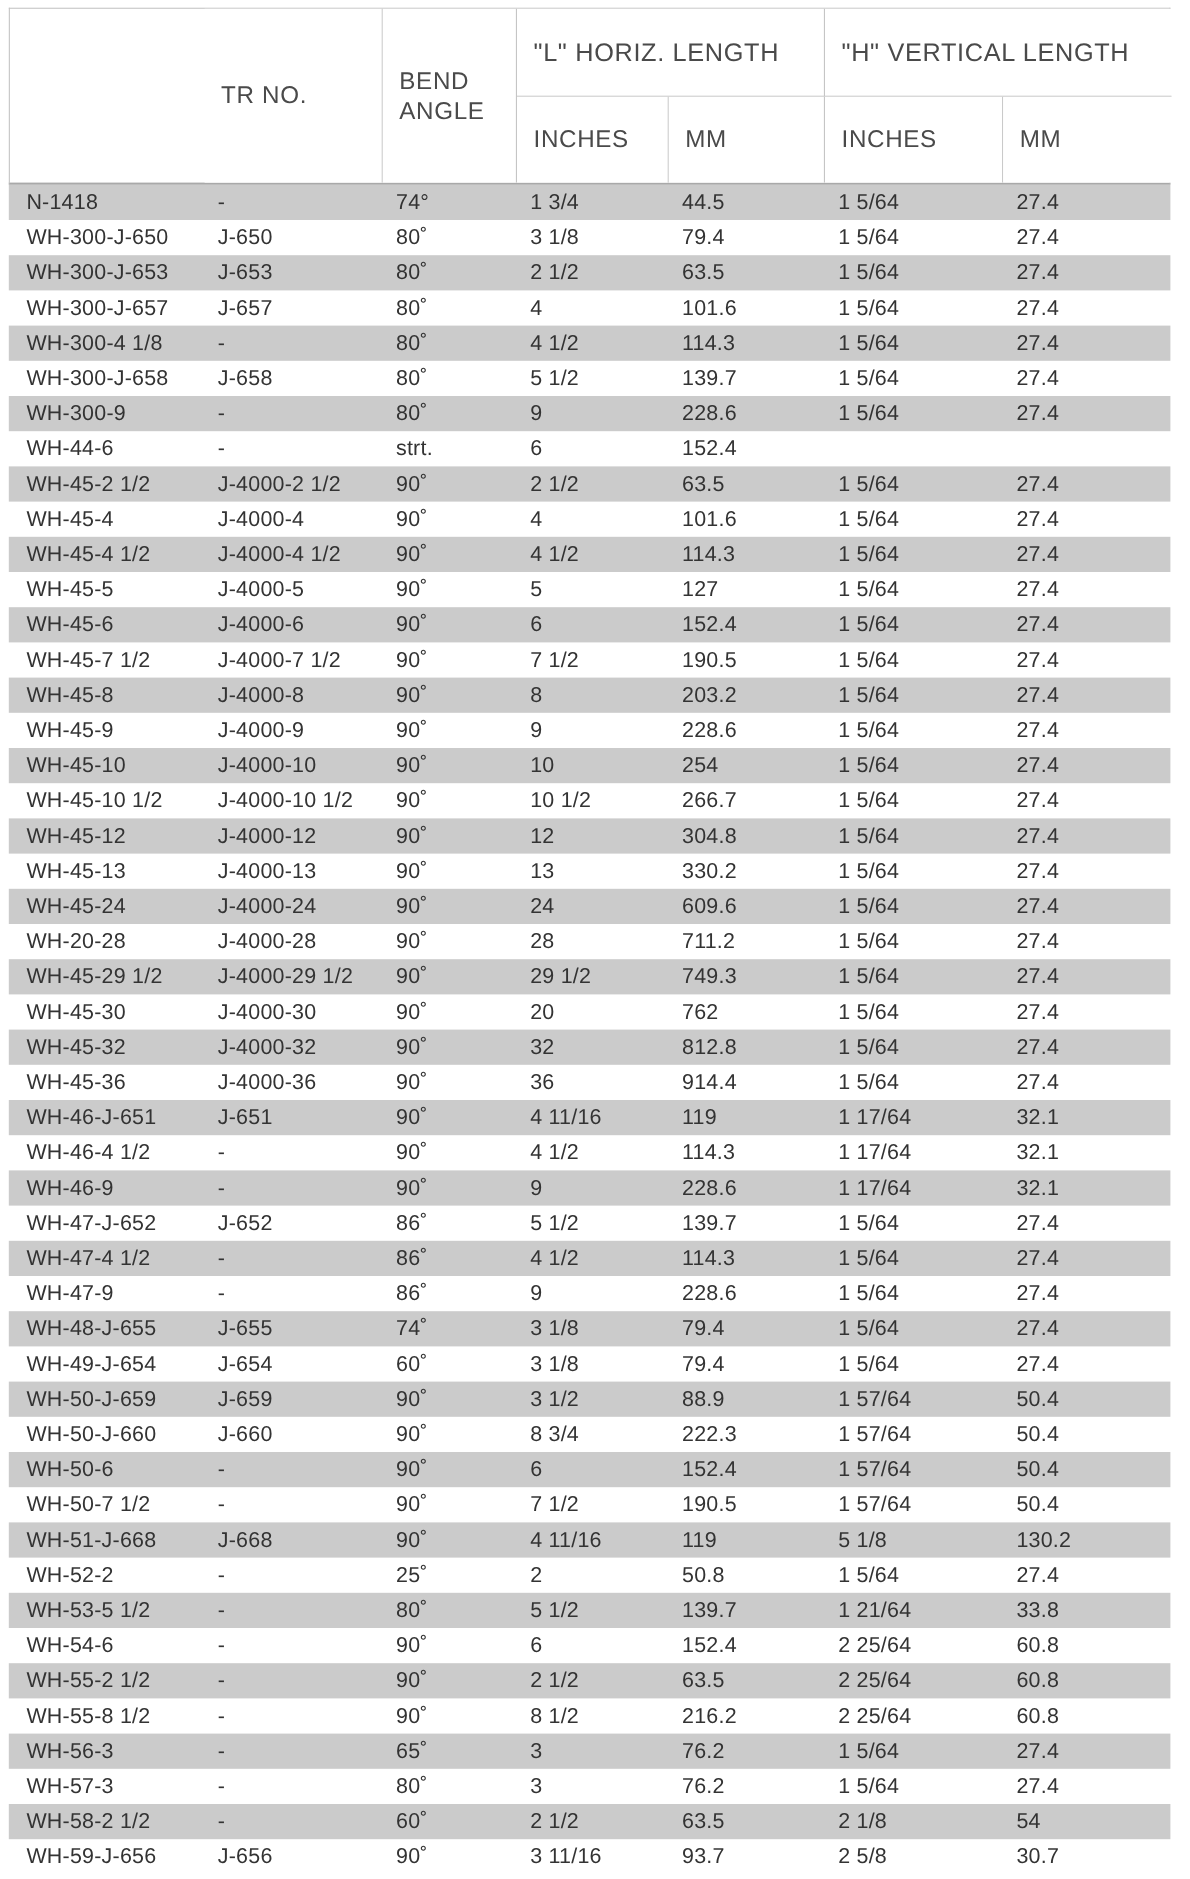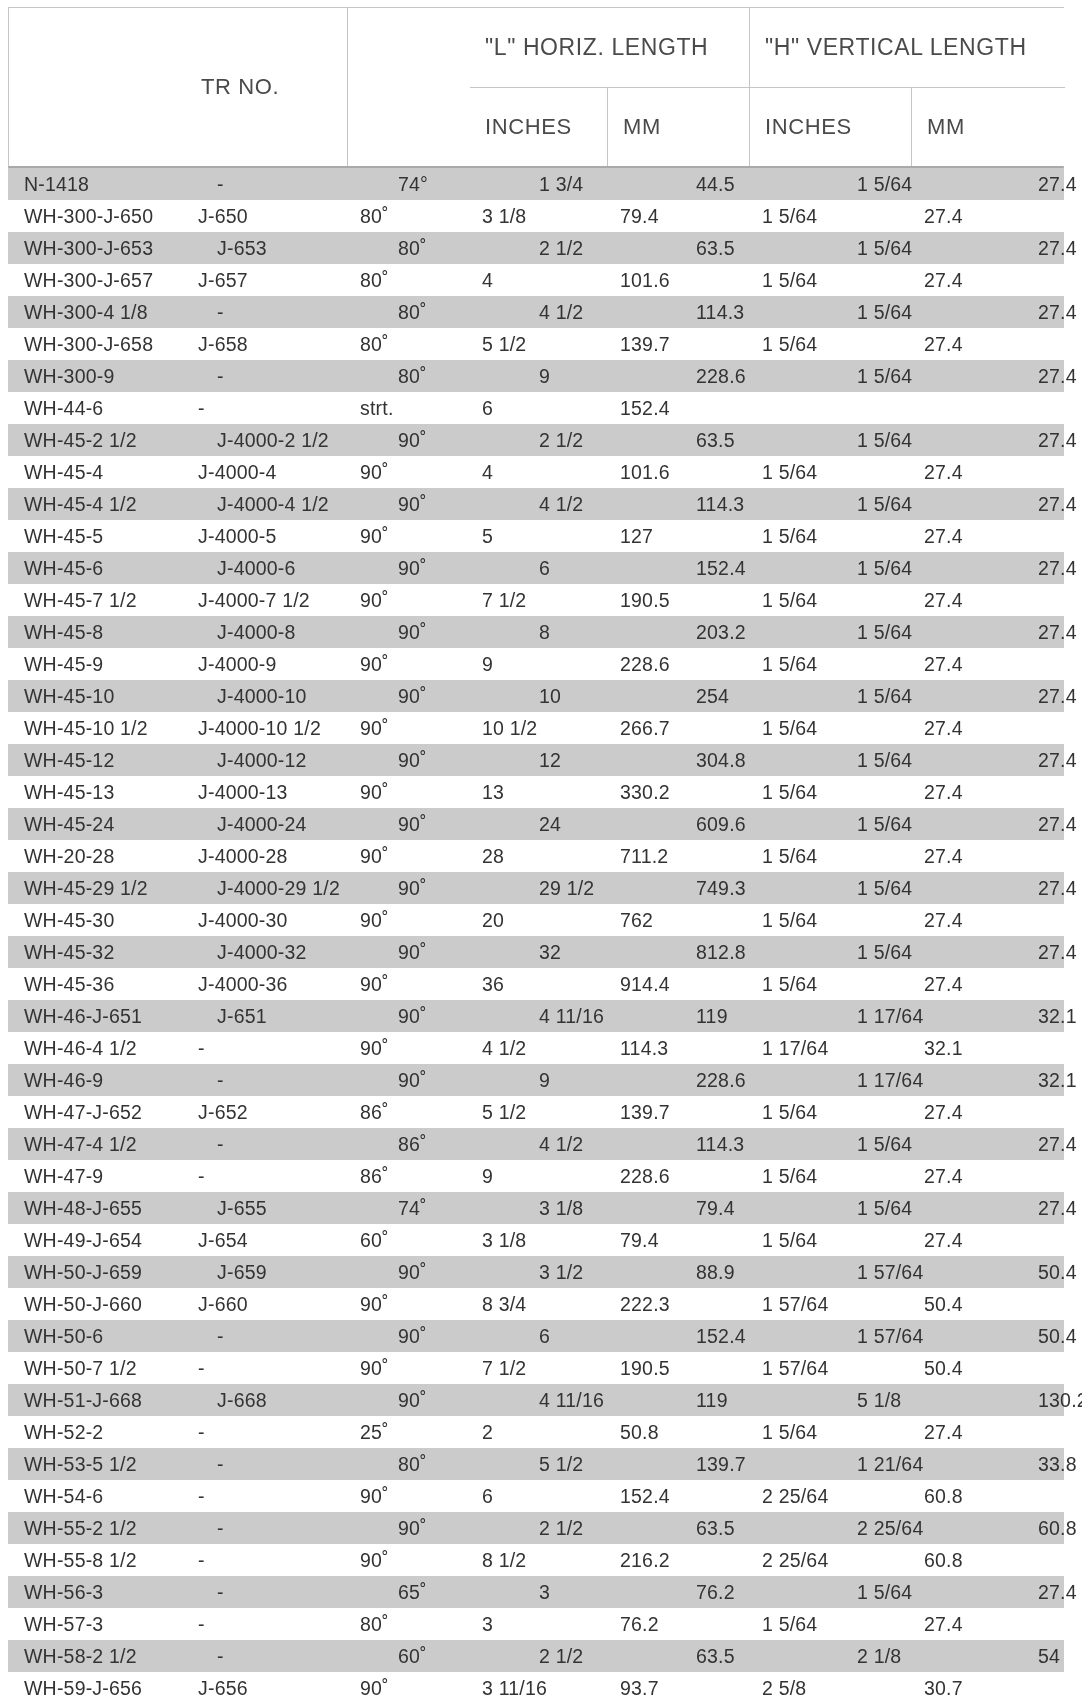--- a/index.html
+++ b/index.html
@@ -56,35 +56,36 @@
   
   .tbody{width:100%;}
   .row{
     display:grid;
     grid-template-columns:177px 162px 122px 138px 142px 162px 153px;
     height:32px;
     align-items:center;
     font-size:19.5px;
     letter-spacing:0.2px;
   }
-  .row.striped{background:var(--stripe);gap:19px;}
+  .row.striped{background:var(--stripe);}
   .cell{
     padding-left:13px;
     white-space:nowrap;
     overflow:visible;
   }
   .cell.first{padding-left:16px;}
 </style>
 </head>
 <body>
 
 <div class="table-wrap">
 
   <div class="thead">
     <div class="th span2 b-right" style="grid-column:2">TR NO.</div>
+    <div class="th span2 b-right" style="grid-column:3">BEND ANGLE</div>
 
     <div class="th group group-l b-right">"L" HORIZ. LENGTH</div>
     <div class="th group group-h">"H" VERTICAL LENGTH</div>
 
     <div class="th sub col4 b-right">INCHES</div>
     <div class="th sub col5 b-right">MM</div>
     <div class="th sub col6 b-right">INCHES</div>
     <div class="th sub col7">MM</div>
   </div>
 

